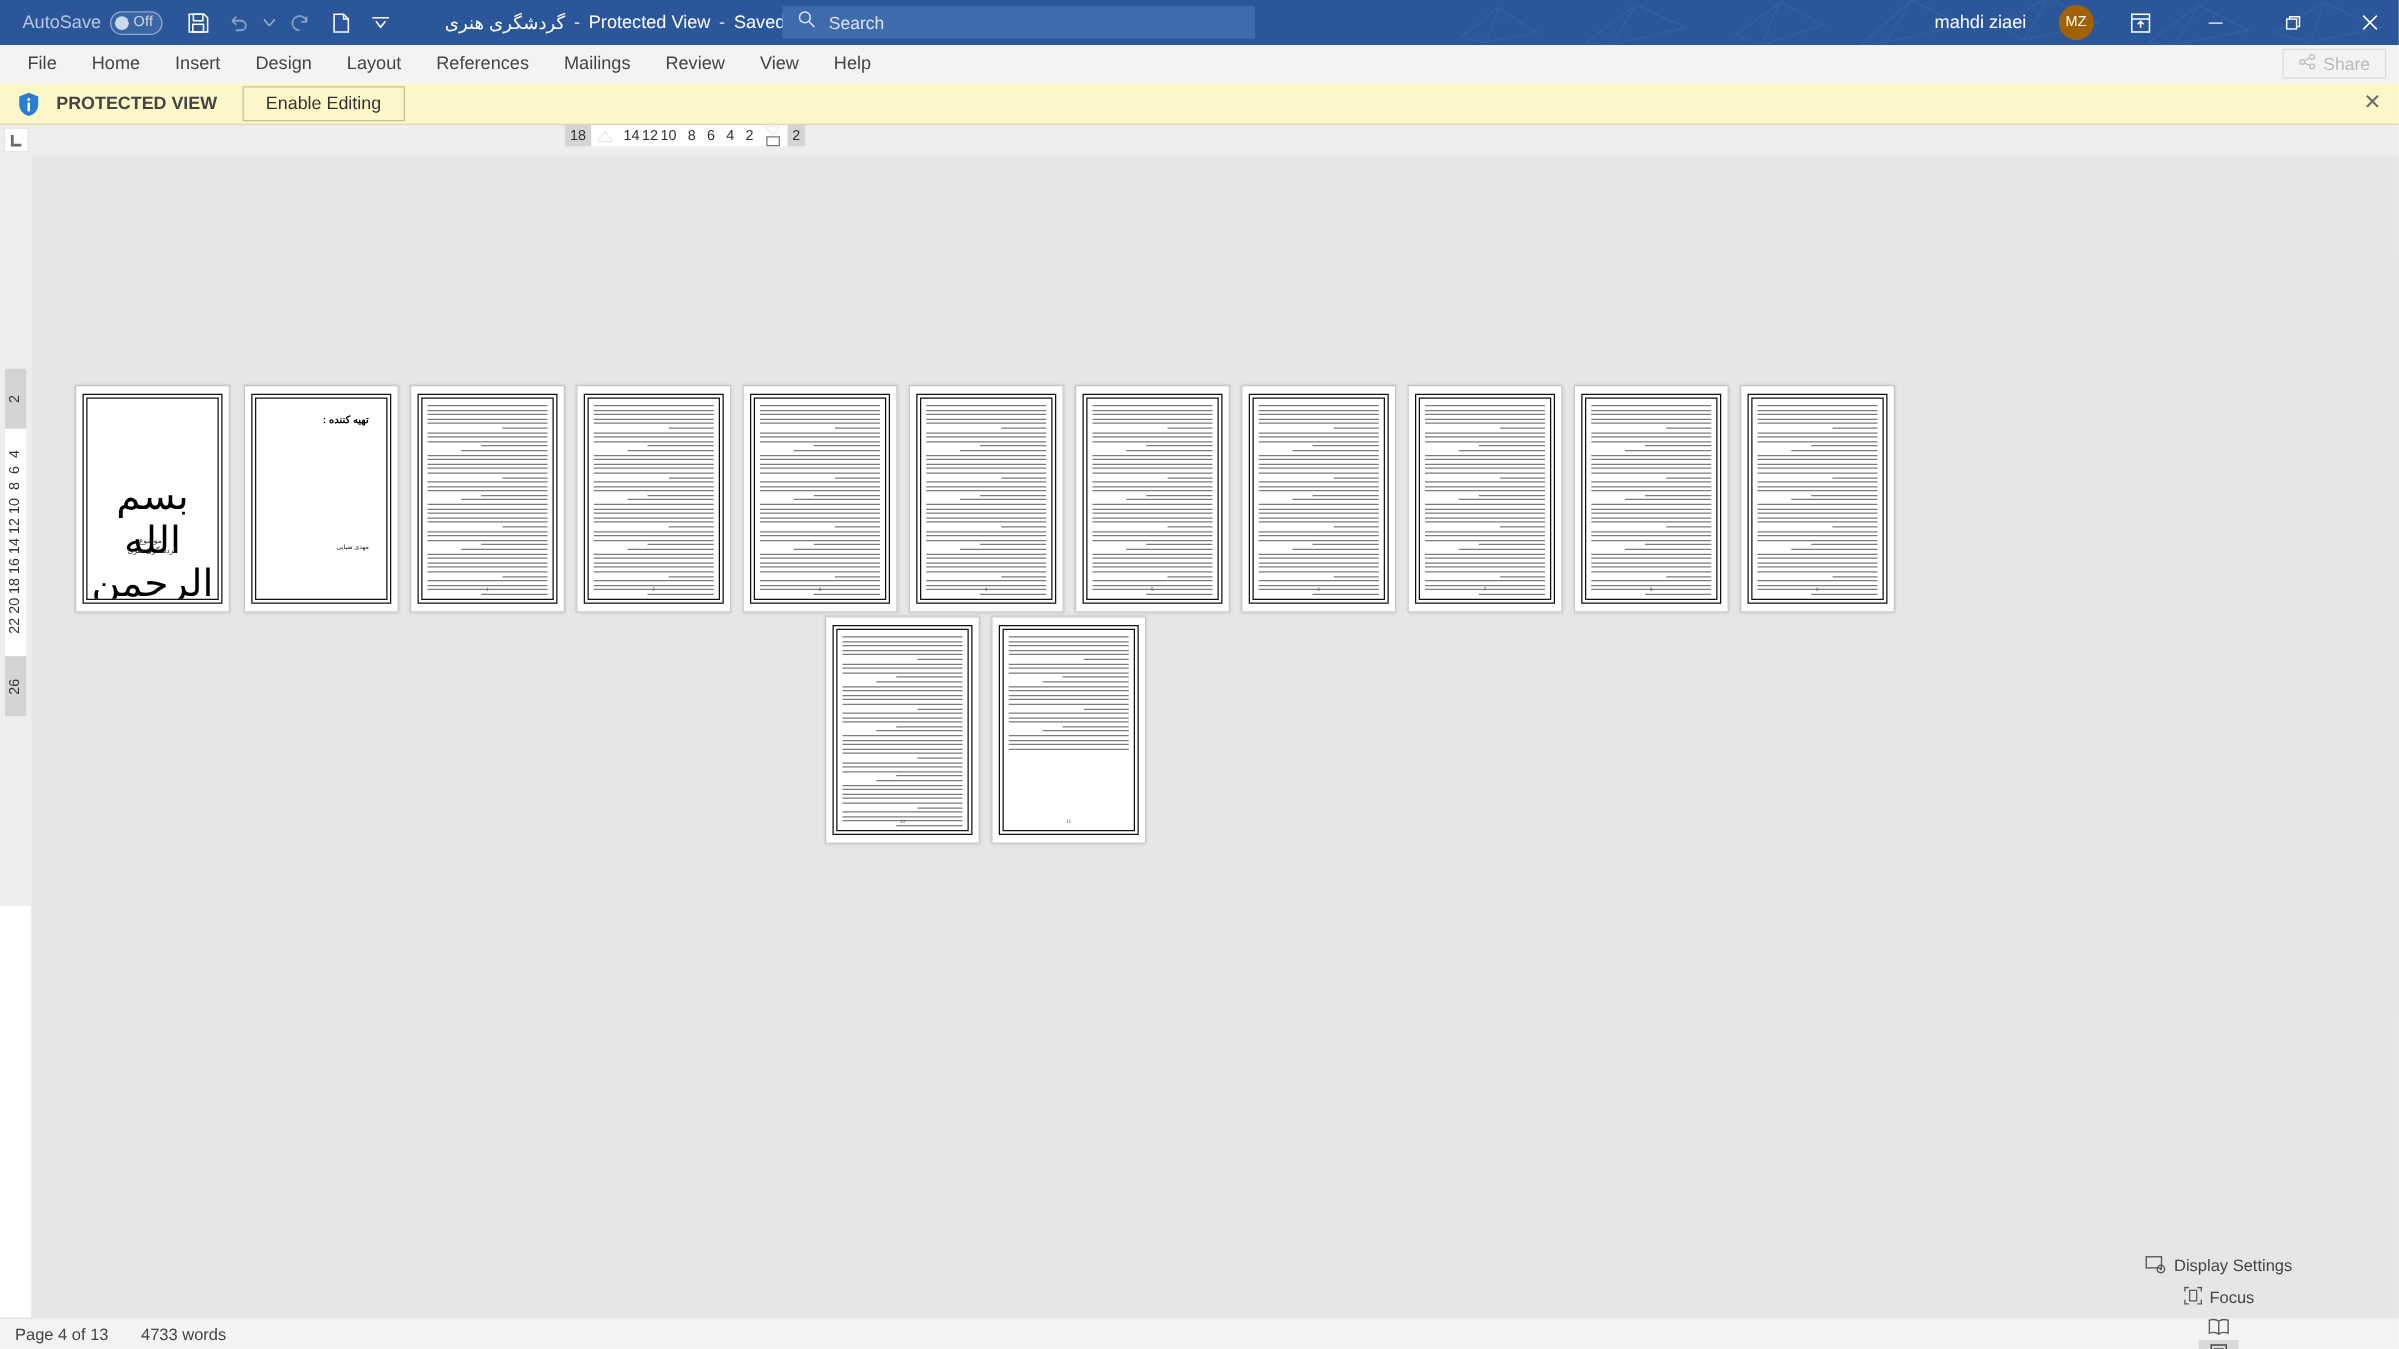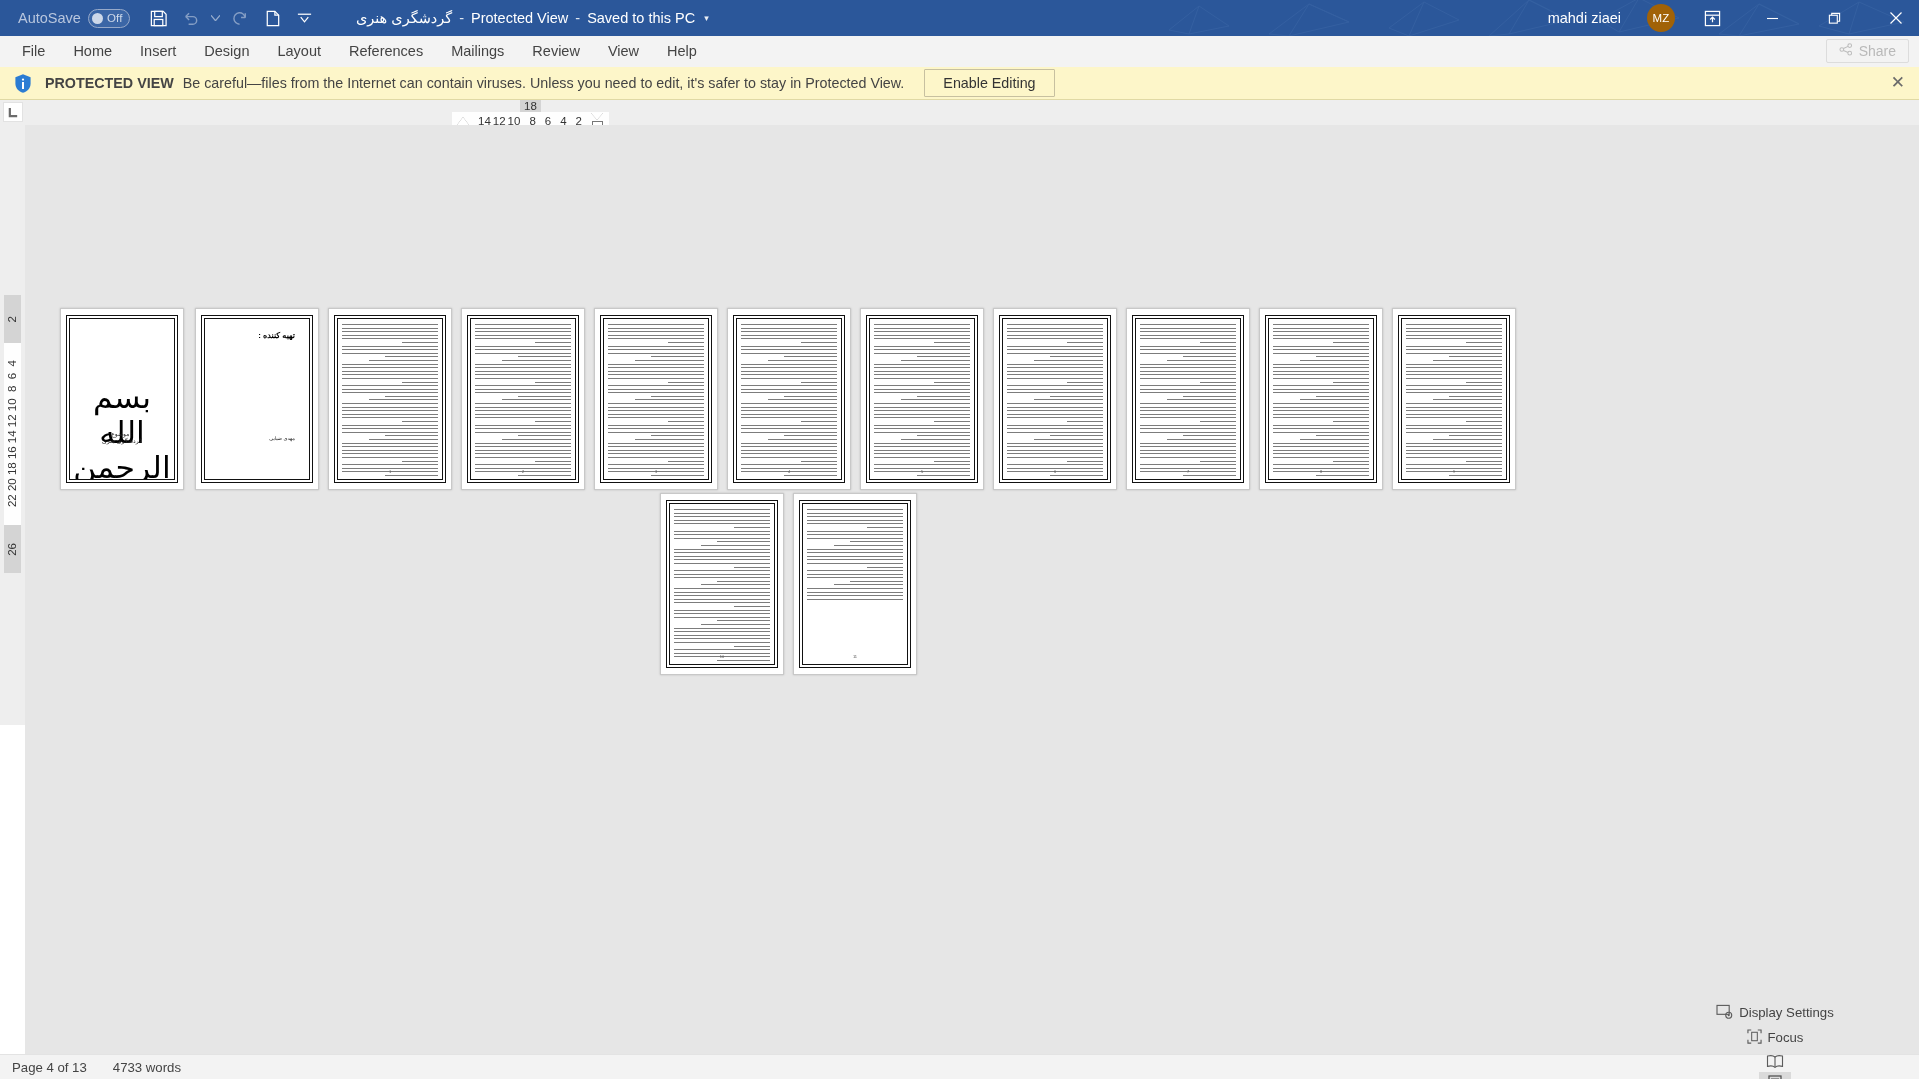--- a/index.html
+++ b/index.html
@@ -110,21 +110,21 @@
     position: absolute; left: 0; top: 100px; width: 1919px; height: 25px;
     background: #eeeeee;
   }
   .tabsel {
     position: absolute; left: 3px; top: 2px; width: 20px; height: 20px;
     background: #fff; border: 1px solid #e2e2e2;
     display:flex; align-items:center; justify-content:center;
   }
   .hr-track {
     position: absolute; left: 452px; top: 0px; height: 16px;
-    display: flex; align-items: center; font-size: 11.5px; color: #333; flex-direction: column;
+    display: flex; align-items: flex-start; font-size: 11.5px; color: #333;
   }
   .hr-margin { background: #d4d4d4; height: 17px; display:flex; align-items:center; padding: 0 4px; }
   .hr-white  { background: #fefefe; height: 17px; display:flex; align-items:center; gap: 9px; padding: 0 5px; }
   .hr-indent-t {
     width: 0; height: 0; border-left: 6px solid transparent; border-right: 6px solid transparent;
     border-bottom: 8px solid #fff; filter: drop-shadow(0 0 0.5px #777);
   }
   .hourglass { position: relative; width: 13px; height: 17px; }
   .hg-top {
     position:absolute; top:1px; left:0; width:0;height:0;
@@ -284,20 +284,29 @@
 
   <div class="doc-title">
     <span>گردشگری هنری</span>
     <span class="sep">-</span>
     <span>Protected View</span>
     <span class="sep">-</span>
     <span>Saved to this PC</span>
     <span class="title-caret">▾</span>
   </div>
 
+  <div class="searchbox">
+    <span>
+      <svg width="15" height="15" viewBox="0 0 16 16">
+          <circle cx="6.3" cy="6.3" r="4.6" fill="none" stroke="#e2e8f4" stroke-width="1.3"></circle>
+          <path d="M9.8 9.8 L14.5 14.5" stroke="#e2e8f4" stroke-width="1.3"></path>
+        </svg>
+    </span>
+    <span class="stext">Search</span>
+  </div>
 
   <div class="tb-right">
     <span class="user-name">mahdi ziaei</span>
     <span class="avatar">MZ</span>
     <span class="ribbon-display">
       <svg width="17" height="17" viewBox="0 0 18 18">
           <rect x="1.5" y="1.5" width="15" height="15" fill="none" stroke="#fff" stroke-width="1.3"></rect>
           <path d="M1.5 5.5 H16.5" stroke="#fff" stroke-width="1.3"></path>
           <path d="M9 13 L9 7.5 M6.5 10 L9 7.5 L11.5 10" fill="none" stroke="#fff" stroke-width="1.3"></path>
         </svg>
@@ -348,21 +357,20 @@
 
 <div class="pvbar">
   <span class="pv-icon">
     <svg width="20" height="21" viewBox="0 0 20 21">
         <path d="M10 1.2 L17.6 4.2 V10.5 C17.6 15.3 14.3 18.4 10 19.8 C5.7 18.4 2.4 15.3 2.4 10.5 V4.2 Z" fill="#2b7cd3"></path>
         <circle cx="10" cy="6.6" r="1.15" fill="#fff"></circle>
         <rect x="9" y="9" width="2" height="7" fill="#fff"></rect>
       </svg>
   </span>
   <span class="pv-strong">PROTECTED VIEW</span>
-  <span class="pv-text">Be careful—files from the Internet can contain viruses. Unless you need to edit, it's safer to stay in Protected View.</span>
   <button class="enable-btn">Enable Editing</button>
   <span class="pv-close">✕</span>
 </div>
 
 <div class="hruler">
   <span class="tabsel">
     <svg width="11" height="11" viewBox="0 0 12 12">
         <path d="M2 1 V10 H10" fill="none" stroke="#6b6b6b" stroke-width="2.4"></path>
       </svg>
   </span>

